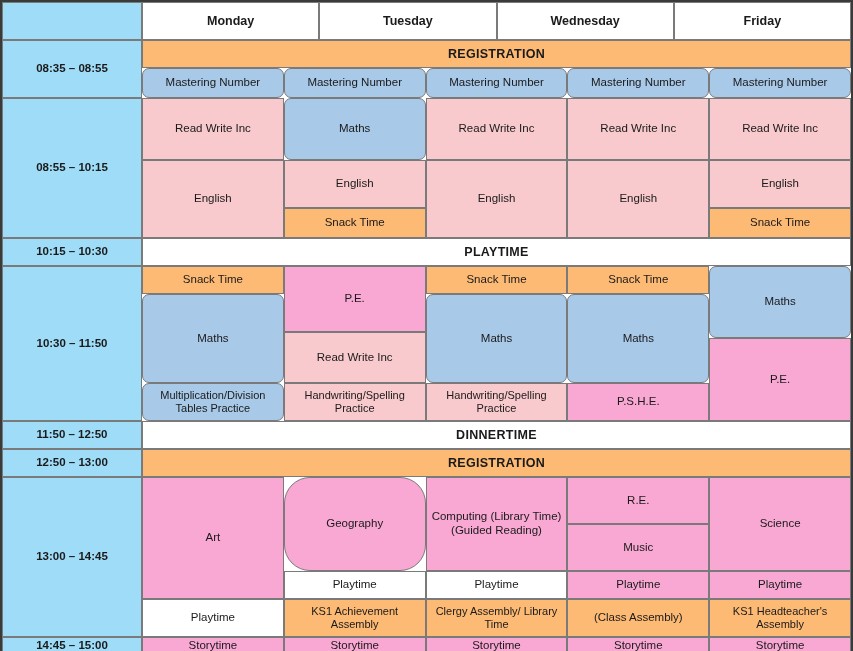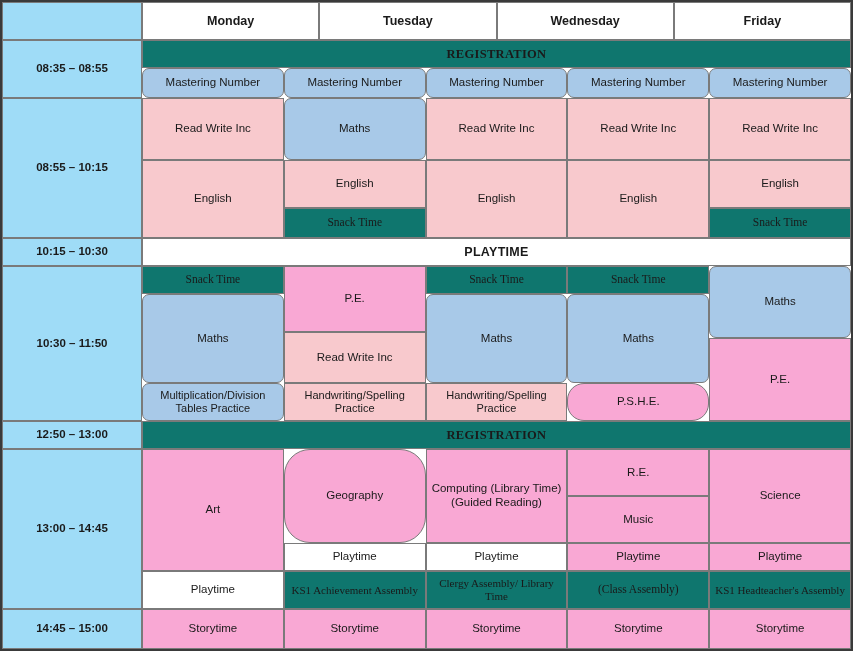--- a/index.html
+++ b/index.html
@@ -24,21 +24,21 @@
     display:flex;align-items:center;justify-content:center;
     text-align:center;
     padding:1px 2px;
     line-height:1.18;
     overflow:hidden;
   }
   .timecol{width:140px;flex:0 0 140px;background:#9fdcf7;font-weight:bold;font-size:11.5px;}
   .daycol{flex:1 1 0;min-width:0;}
   .hdr{background:#ffffff;font-weight:bold;font-size:12.5px;}
   .hdr-time{background:#9fdcf7;}
-  .green{background:#0f766e;font-family:Liberation Serif, serif;}
+  .green{background:#fdba74;}
   .blue{background:#a8c9e8;border-radius:7px;}
   .pink{background:#f8c9cd;}
   .yellow{background:#f9a8d4;}
   .white{background:#ffffff;}
   .band{font-weight:bold;font-size:12.5px;letter-spacing:.3px;}
   .stack{display:flex;flex-direction:column;flex:1 1 0;min-width:0;}
   .stack > .cell{flex:1 1 0;}
   .sub{display:flex;width:100%;}
   .sub > .cell{flex:1 1 0;min-width:0;}
   .h28{height:28px;flex:0 0 28px;}
@@ -127,29 +127,33 @@
 
     <div class="stack">
       <div class="cell green" style="flex:0 0 28px;">Snack Time</div>
       <div class="cell blue" style="flex:1 1 auto;">Maths</div>
       <div class="cell pink small" style="flex:0 0 38px;">Handwriting/Spelling Practice</div>
     </div>
 
     <div class="stack">
       <div class="cell green" style="flex:0 0 28px;">Snack Time</div>
       <div class="cell blue" style="flex:1 1 auto;">Maths</div>
-      <div class="cell yellow" style="flex:0 0 38px;border-radius:17px;">P.S.H.E.</div>
+      <div class="cell yellow" style="flex:0 0 38px;">P.S.H.E.</div>
     </div>
 
     <div class="stack">
       <div class="cell blue" style="flex:0 0 72px;">Maths</div>
       <div class="cell yellow" style="flex:1 1 auto;">P.E.</div>
     </div>
   </div>
 
+  <div class="row h28">
+    <div class="cell timecol">11:50 – 12:50</div>
+    <div class="cell white band" style="flex:1 1 auto;">DINNERTIME</div>
+  </div>
 
   <div class="row h28">
     <div class="cell timecol">12:50 – 13:00</div>
     <div class="cell green band" style="flex:1 1 auto;">REGISTRATION</div>
   </div>
 
   <div class="row" style="height:160px;flex:0 0 160px;">
     <div class="cell timecol">13:00 – 14:45</div>
 
     <div class="stack">

